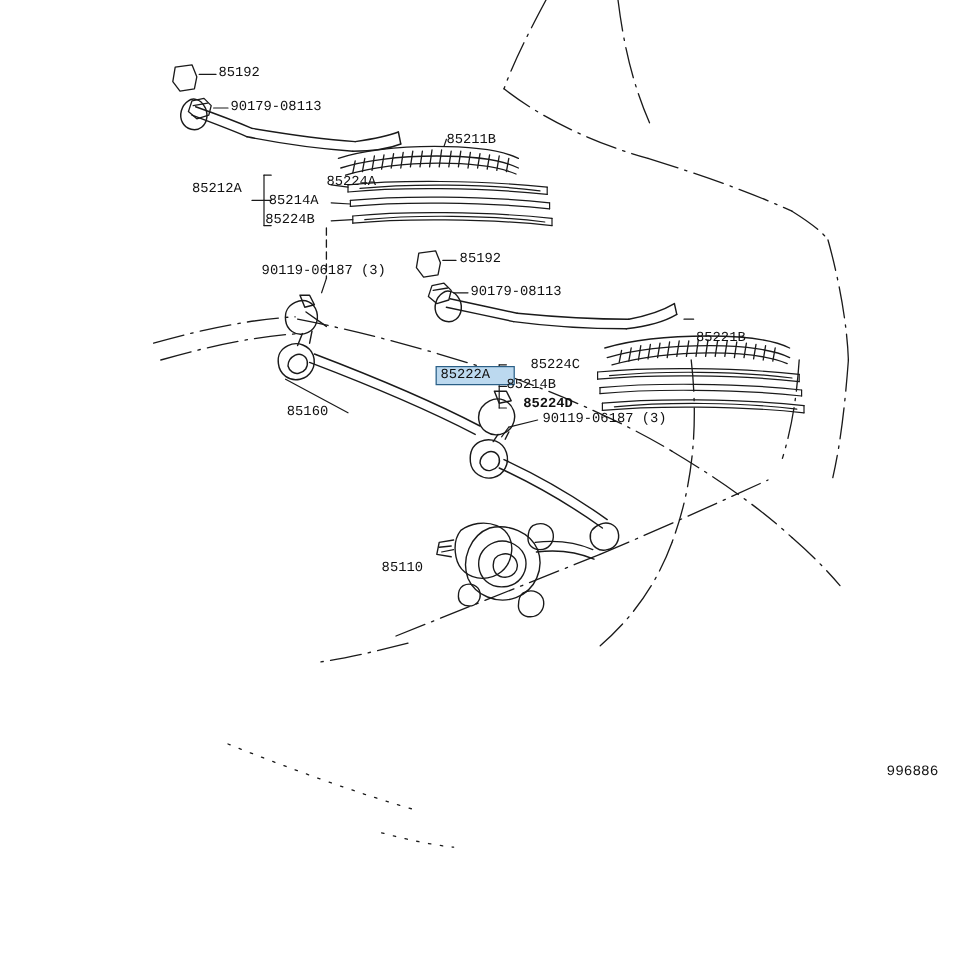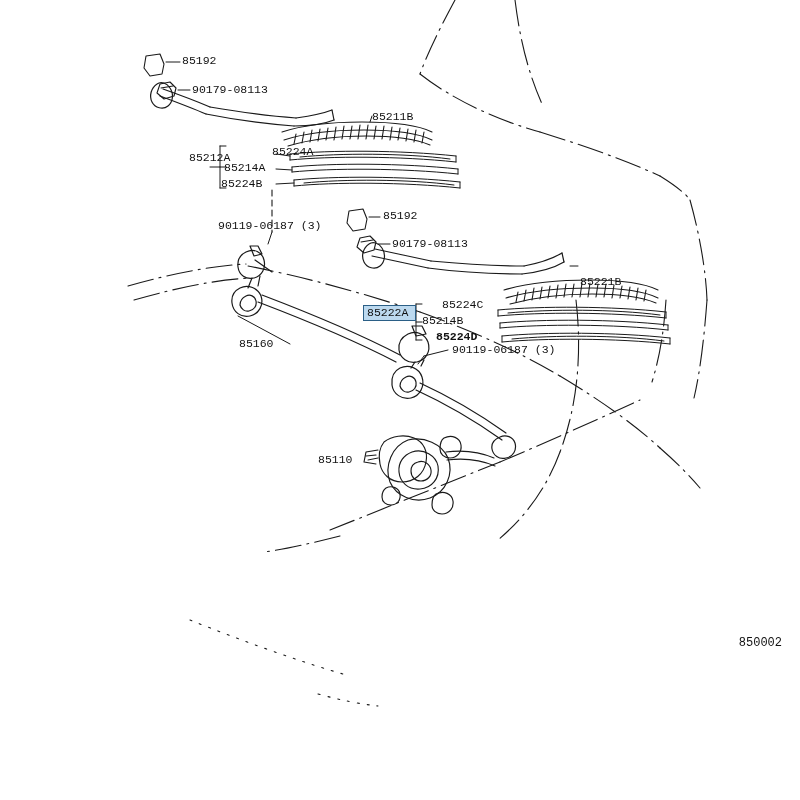--- a/index.html
+++ b/index.html
@@ -31,21 +31,21 @@
     font-family: "Liberation Mono", monospace;
     font-size: 11.5px;
     color: #111111;
     white-space: nowrap;
     letter-spacing: 0px;
     line-height: 13px;
   }
   .lbl.hl {
     background: #bcd9ef;
     border: 1px solid #2b5f86;
-    padding: 0px 7px 1px 3px;
+    padding: 0px 20px 1px 3px;
     color: #101010;
   }
   .corner-code {
     position: absolute;
     right: 18px;
     bottom: 14px;
     font-family: "Liberation Mono", monospace;
     font-size: 12px;
     color: #111111;
   }
@@ -319,35 +319,35 @@
 
         <path d="M368 460 L378 458"></path>
       </g>
     </g>
   </svg>
 
   <div class="lbl" style="left:182px; top:54px;">85192</div>
   <div class="lbl" style="left:192px; top:83px;">90179-08113</div>
   <div class="lbl" style="left:372px; top:110px;">85211B</div>
 
-  <div class="lbl" style="left:160px; top:151px;margin-left:29px;">85212A</div>
+  <div class="lbl" style="left:160px; top:151px;">85212A</div>
   <div class="lbl" style="left:224px; top:145px;margin-left:48px;">85224A</div>
   <div class="lbl" style="left:224px; top:161px;">85214A</div>
   <div class="lbl" style="left:221px; top:177px;">85224B</div>
 
   <div class="lbl" style="left:218px; top:219px;">90119-06187 (3)</div>
 
   <div class="lbl" style="left:383px; top:209px;">85192</div>
   <div class="lbl" style="left:392px; top:237px;">90179-08113</div>
   <div class="lbl" style="left:580px; top:259px;margin-top:16px;">85221B</div>
 
   <div class="lbl hl" style="left:363px; top:305px;">85222A</div>
   <div class="lbl" style="left:422px; top:298px;margin-left:20px;">85224C</div>
   <div class="lbl" style="left:422px; top:314px;">85214B</div>
   <div class="lbl" style="left:436px; top:330px;font-weight:bold;">85224D</div>
 
   <div class="lbl" style="left:452px; top:343px;">90119-06187 (3)</div>
 
   <div class="lbl" style="left:239px; top:337px;">85160</div>
-  <div class="lbl" style="left:318px; top:453px;">85110</div>
-
-  <div class="corner-code">850002</div>
+  <div class="lbl" style="left:318px; top:467px;">85110</div>
+
+  <div class="corner-code">996886</div>
 </div>
 
 </body></html>

